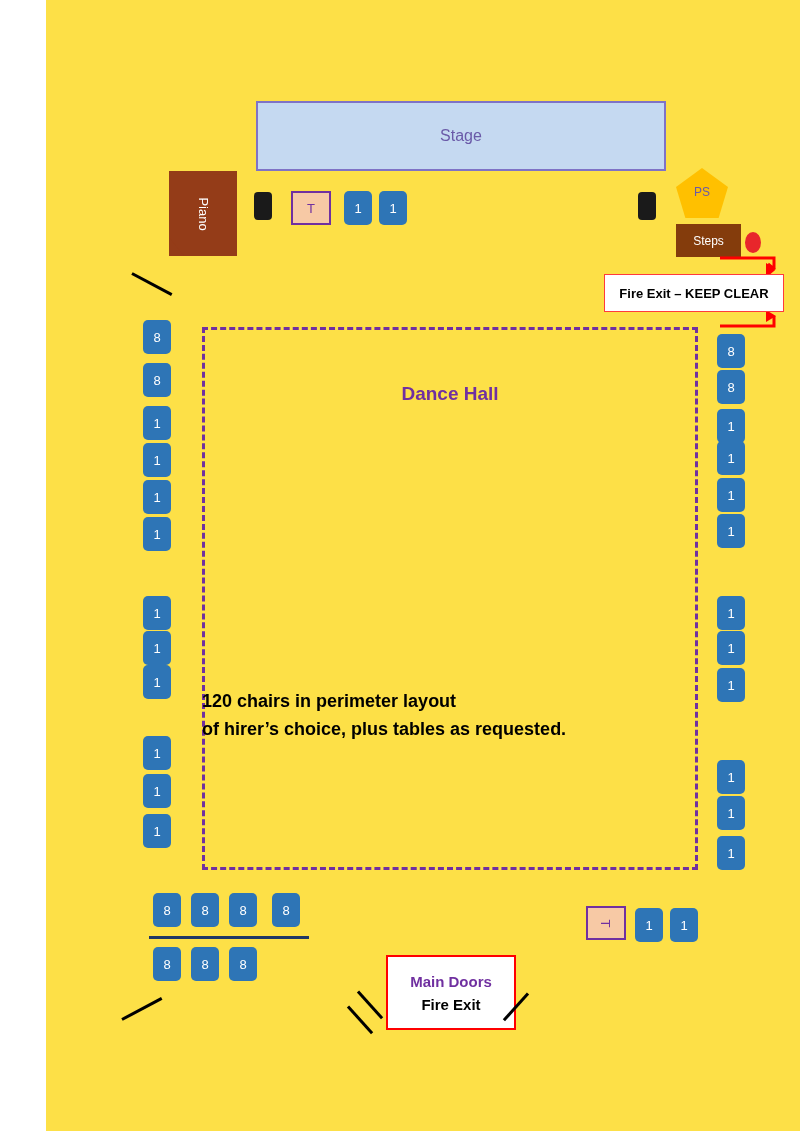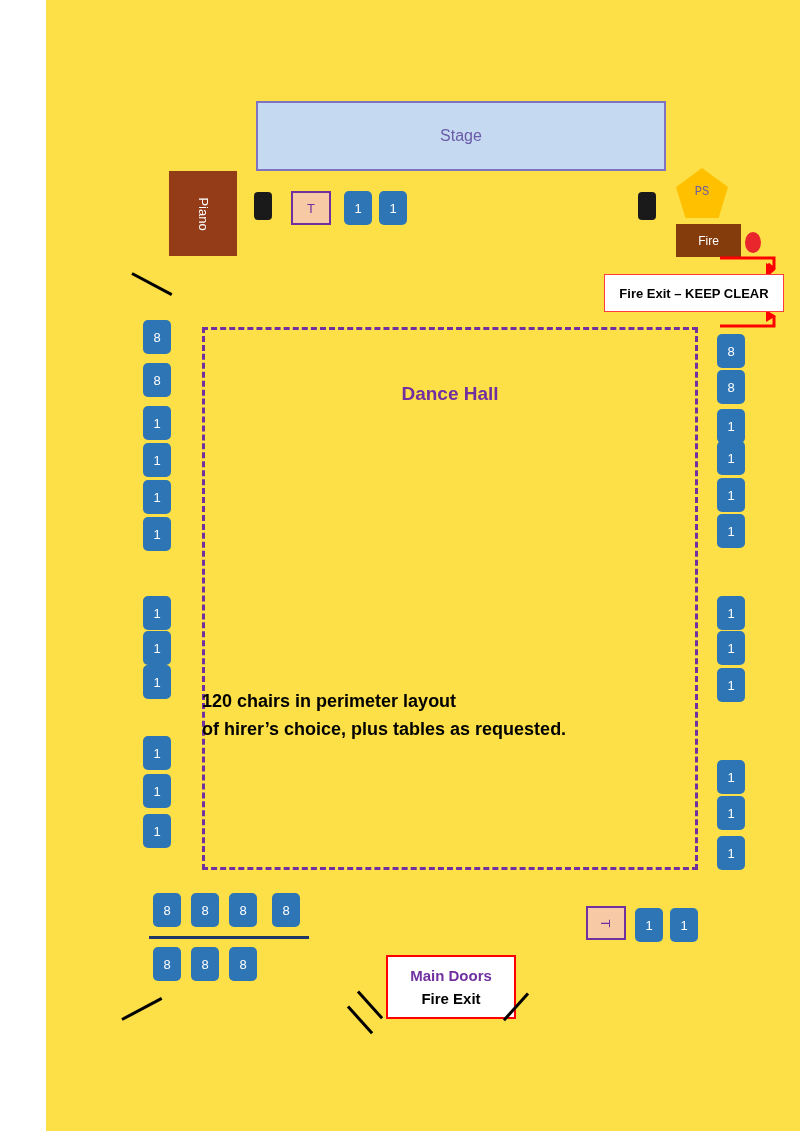--- a/index.html
+++ b/index.html
@@ -74,21 +74,21 @@
     border: 2px solid #7030a0;
     box-sizing: border-box;
     color: #7030a0;
     font-size: 13px;
     display: flex; align-items: center; justify-content: center;
   }
   .tablebox.rot span { transform: rotate(90deg); display: inline-block; }
 
   
   .ps {
-    left: 630px; top: 168px; width: 52px; height: 50px; font-family: Liberation Mono, monospace;
+    left: 630px; top: 168px; width: 52px; height: 50px;
   }
   .ps .penta {
     position: absolute; inset: 0;
     background: #ffc000;
     clip-path: polygon(50% 0%, 100% 38%, 82% 100%, 18% 100%, 0% 38%);
   }
   .ps .pslabel {
     position: absolute; left: 0; right: 0; top: 17px;
     text-align: center; color: #6a5aa8; font-size: 12px;
   }
@@ -140,21 +140,21 @@
   
   .bar {
     left: 515px; top: 957px; width: 220px; height: 40px;
     background: #5a5a5a;
     color: #ffffff; font-size: 15px; font-weight: bold;
     display: flex; align-items: center; justify-content: center;
   }
 
   
   .maindoors {
-    left: 340px; top: 955px; width: 130px; height: 64px;
+    left: 340px; top: 955px; width: 130px; height: 75px;
     border: 2px solid #ff0000;
     box-sizing: border-box;
     background: #ffffff;
     display: flex; flex-direction: column;
     align-items: center; justify-content: center;
     gap: 6px;
   }
   .maindoors .md1 { color: #7030a0; font-size: 15px; font-weight: bold; }
   .maindoors .md2 { color: #000000; font-size: 15px; font-weight: bold; }
 
@@ -193,21 +193,21 @@
   <div class="abs chair" style="left:333px; top:191px;">
     <span>1</span>
   </div>
 
   <div class="abs ps">
     <div class="penta"></div>
     <div class="pslabel">PS</div>
   </div>
 
   <div class="abs steps">
-    <span>Fire</span>
+    <span>Steps</span>
   </div>
 
   <div class="abs reddot"></div>
 
   <svg class="arrow-svg" style="left:672px; top:255px;" width="68" height="22" viewBox="0 0 68 22">
     <path d="M2 3 H56 V14 M56 14 L50 9 M56 14 L50 19" fill="none" stroke="#ff0000" stroke-width="3"></path>
     <path d="M58 14 L48 8 L48 20 Z" fill="#ff0000"></path>
   </svg>
   <svg class="arrow-svg" style="left:672px; top:310px;" width="68" height="22" viewBox="0 0 68 22">
     <path d="M2 16 H56 V6" fill="none" stroke="#ff0000" stroke-width="3"></path>

